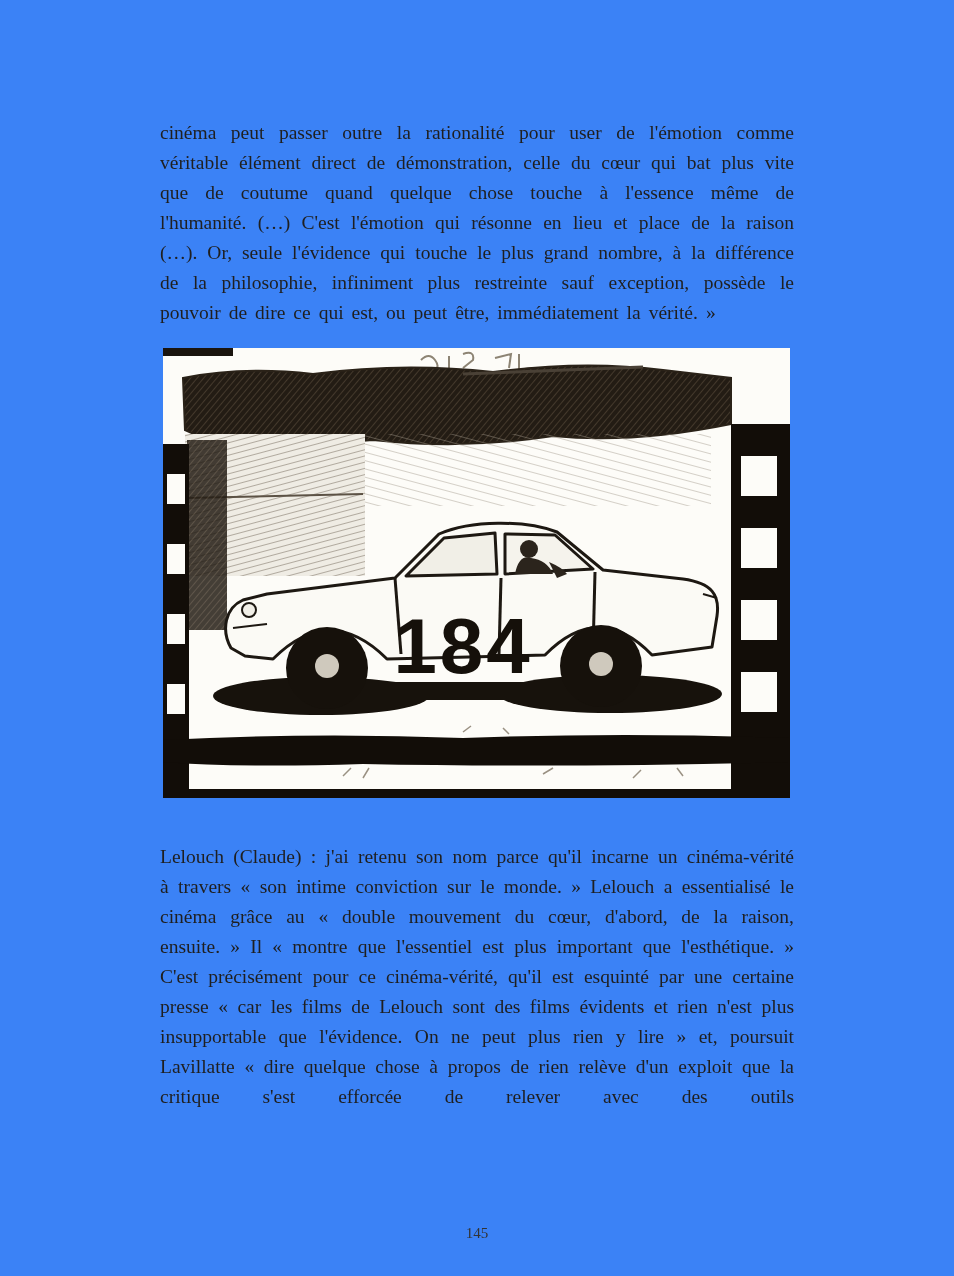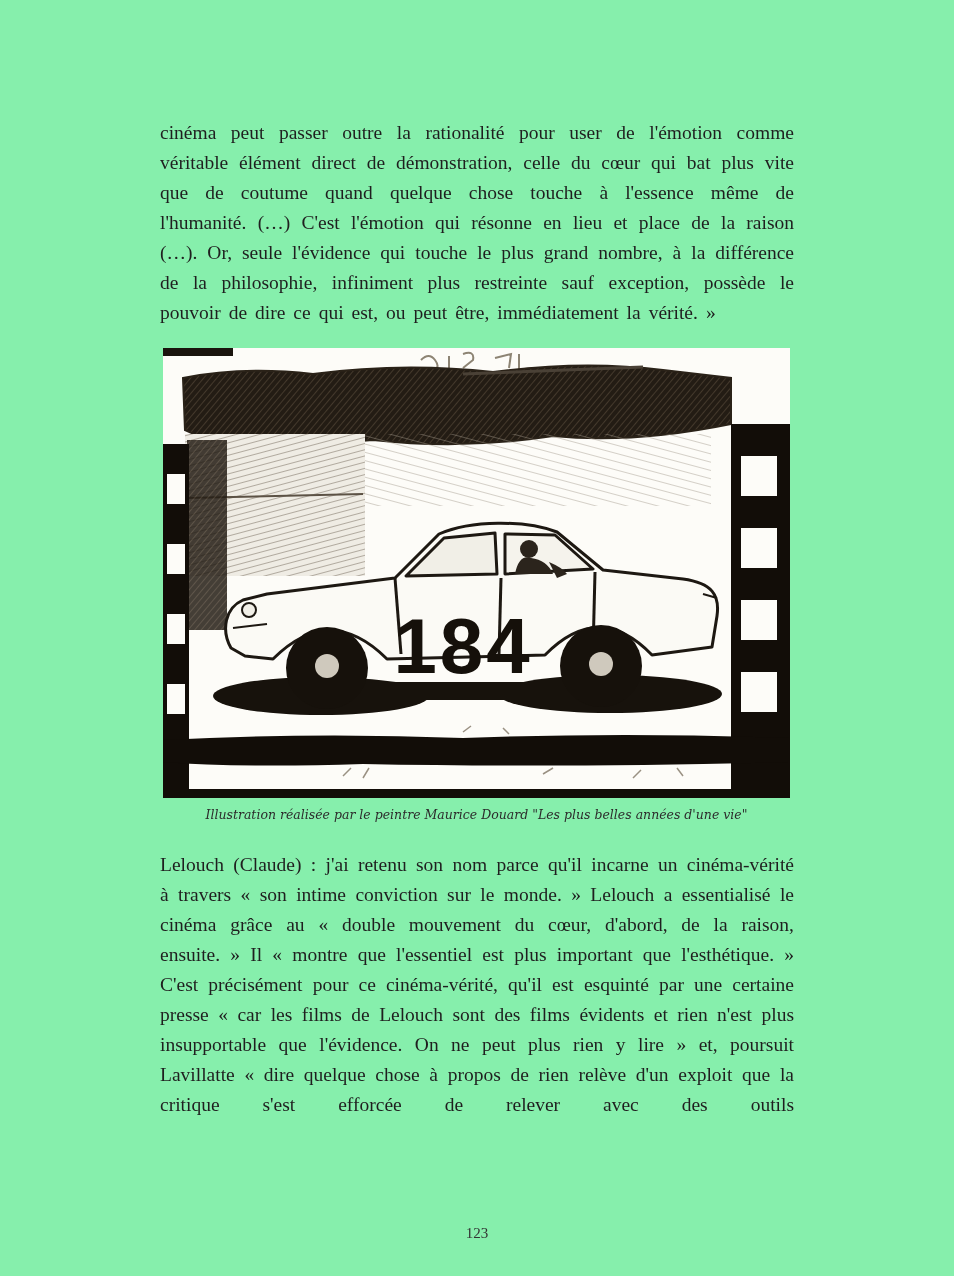--- a/index.html
+++ b/index.html
@@ -8,21 +8,21 @@
     font-family: "Liberation Serif", serif;
     color: #1f1f1f;
     position: relative;
     overflow: hidden;
   }
   .page {
     position: relative;
     width: 954px; height: 1276px;
     box-sizing: border-box;
     padding: 118px 160px 0 160px;
-    background: #86efac;
+    background: #3b82f6;
   }
   .bodytext {
     font-size: 19.5px;
     line-height: 30px;
     text-align: justify;
     word-spacing: 0.16em;
     margin: 0;
   }
   .bodytext.continues { text-align-last: justify; }
   figure.illustration {
@@ -34,21 +34,21 @@
   .caption {
     display: block;
     width: 627px;
     margin-top: 9px;
     font-size: 12.5px;
     font-style: italic;
     text-align: center;
     color: #2c2c2c;
     font-family: "DejaVu Serif", serif;
   }
-  .para2 { margin-top: 28px; }
+  .para2 { margin-top: 44px; }
   .page-number {
     position: absolute;
     left: 0; right: 0;
     bottom: 34px;
     text-align: center;
     font-size: 15px;
     color: #333;
   }
 </style>
 </head>
@@ -139,20 +139,19 @@
         <rect x="578" y="180" width="36" height="40" fill="#fdfcf8"></rect>
         <rect x="578" y="252" width="36" height="40" fill="#fdfcf8"></rect>
         <rect x="578" y="324" width="36" height="40" fill="#fdfcf8"></rect>
       </g>
 
       <g fill="#120d08">
         <path d="M0 392 Q150 384 300 390 Q460 384 627 390 L627 414 Q400 420 200 416 Q80 420 0 414 Z"></path>
         <rect x="0" y="441" width="627" height="9"></rect>
       </g>
     </svg>
-    <figcaption class="caption">Illustration réalisée par le peintre Maurice Douard "Les plus belles années d'une vie"</figcaption>
   </figure>
 
   <p class="bodytext continues para2">Lelouch (Claude) : j'ai retenu son nom parce qu'il incarne un cinéma-vérité à travers « son intime conviction sur le monde. » Lelouch a essentialisé le cinéma grâce au « double mouvement du cœur, d'abord, de la raison, ensuite. » Il « montre que l'essentiel est plus important que l'esthétique. » C'est précisément pour ce cinéma-vérité, qu'il est esquinté par une certaine presse « car les films de Lelouch sont des films évidents et rien n'est plus insupportable que l'évidence. On ne peut plus rien y lire » et, poursuit Lavillatte « dire quelque chose à propos de rien relève d'un exploit que la critique s'est efforcée de relever avec des outils</p>
 
-  <div class="page-number">123</div>
+  <div class="page-number">145</div>
 
 </div>
 
 </body></html>

